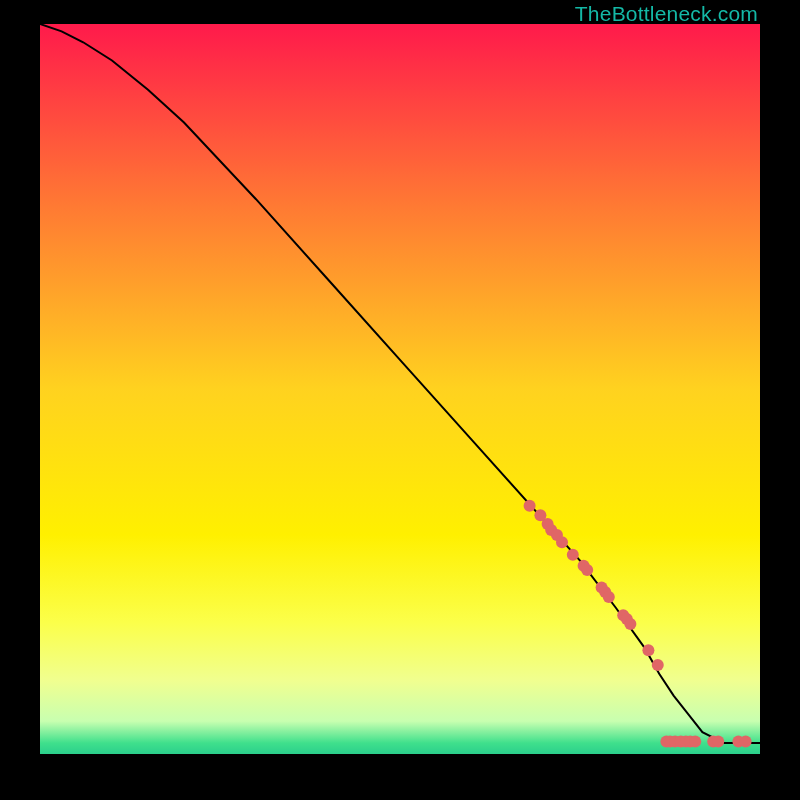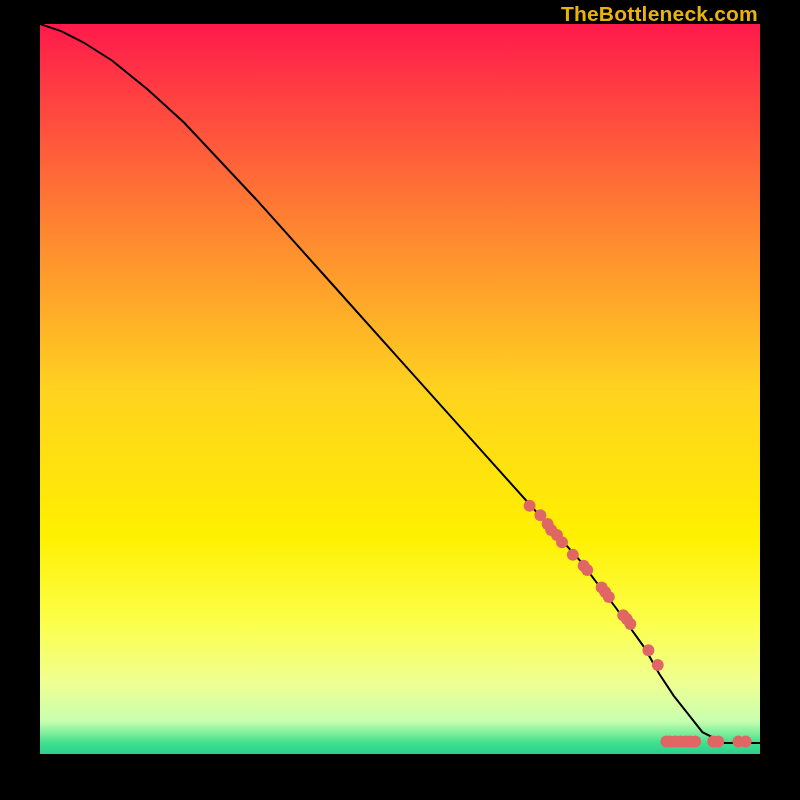--- a/index.html
+++ b/index.html
@@ -23,23 +23,23 @@
     position: absolute;
     left: 0;
     top: 0;
     width: 720px;
     height: 730px;
   }
   .watermark {
     position: absolute;
     top: 2px;
     right: 42px;
-    color: #eab308;
+    color: #14b8a6;
     font-size: 21px;
-    font-weight: 700;
+    font-weight: 400;
     letter-spacing: 0.2px;
     margin-left: 40px;
   }
   svg { display: block; }
 </style>
 </head>
 <body>
 
 <div class="watermark">TheBottleneck.com</div>
 

